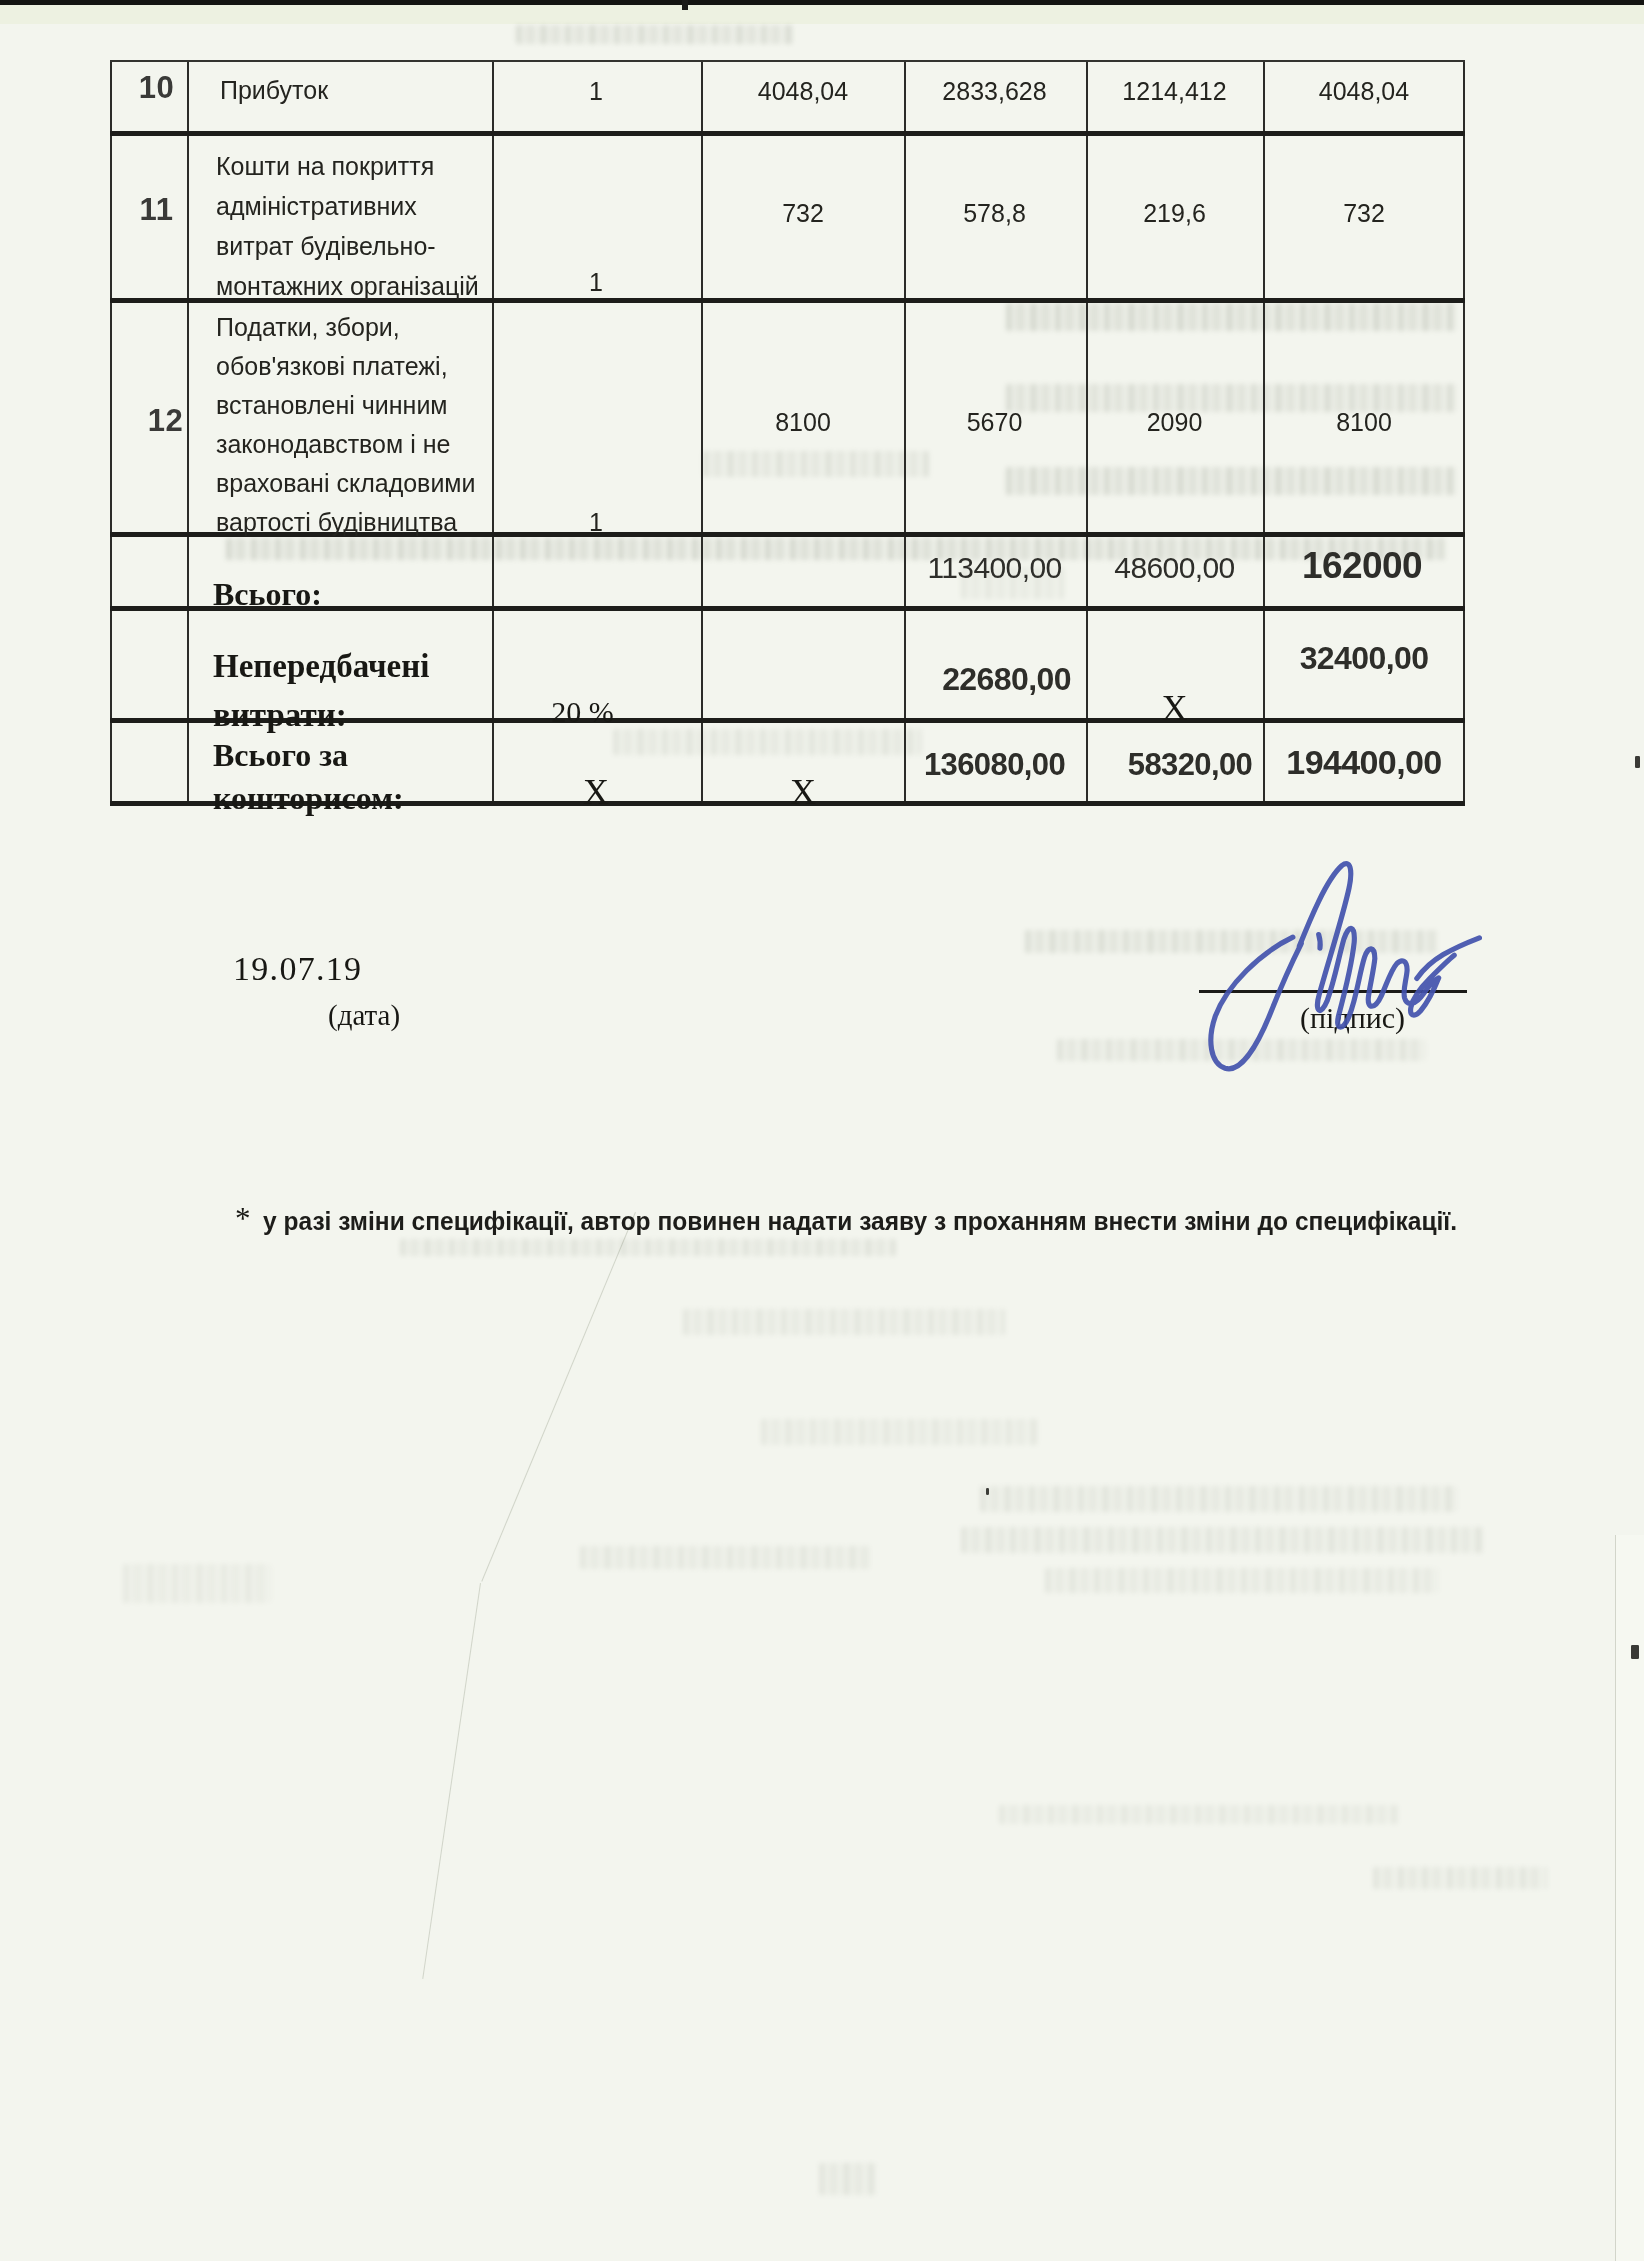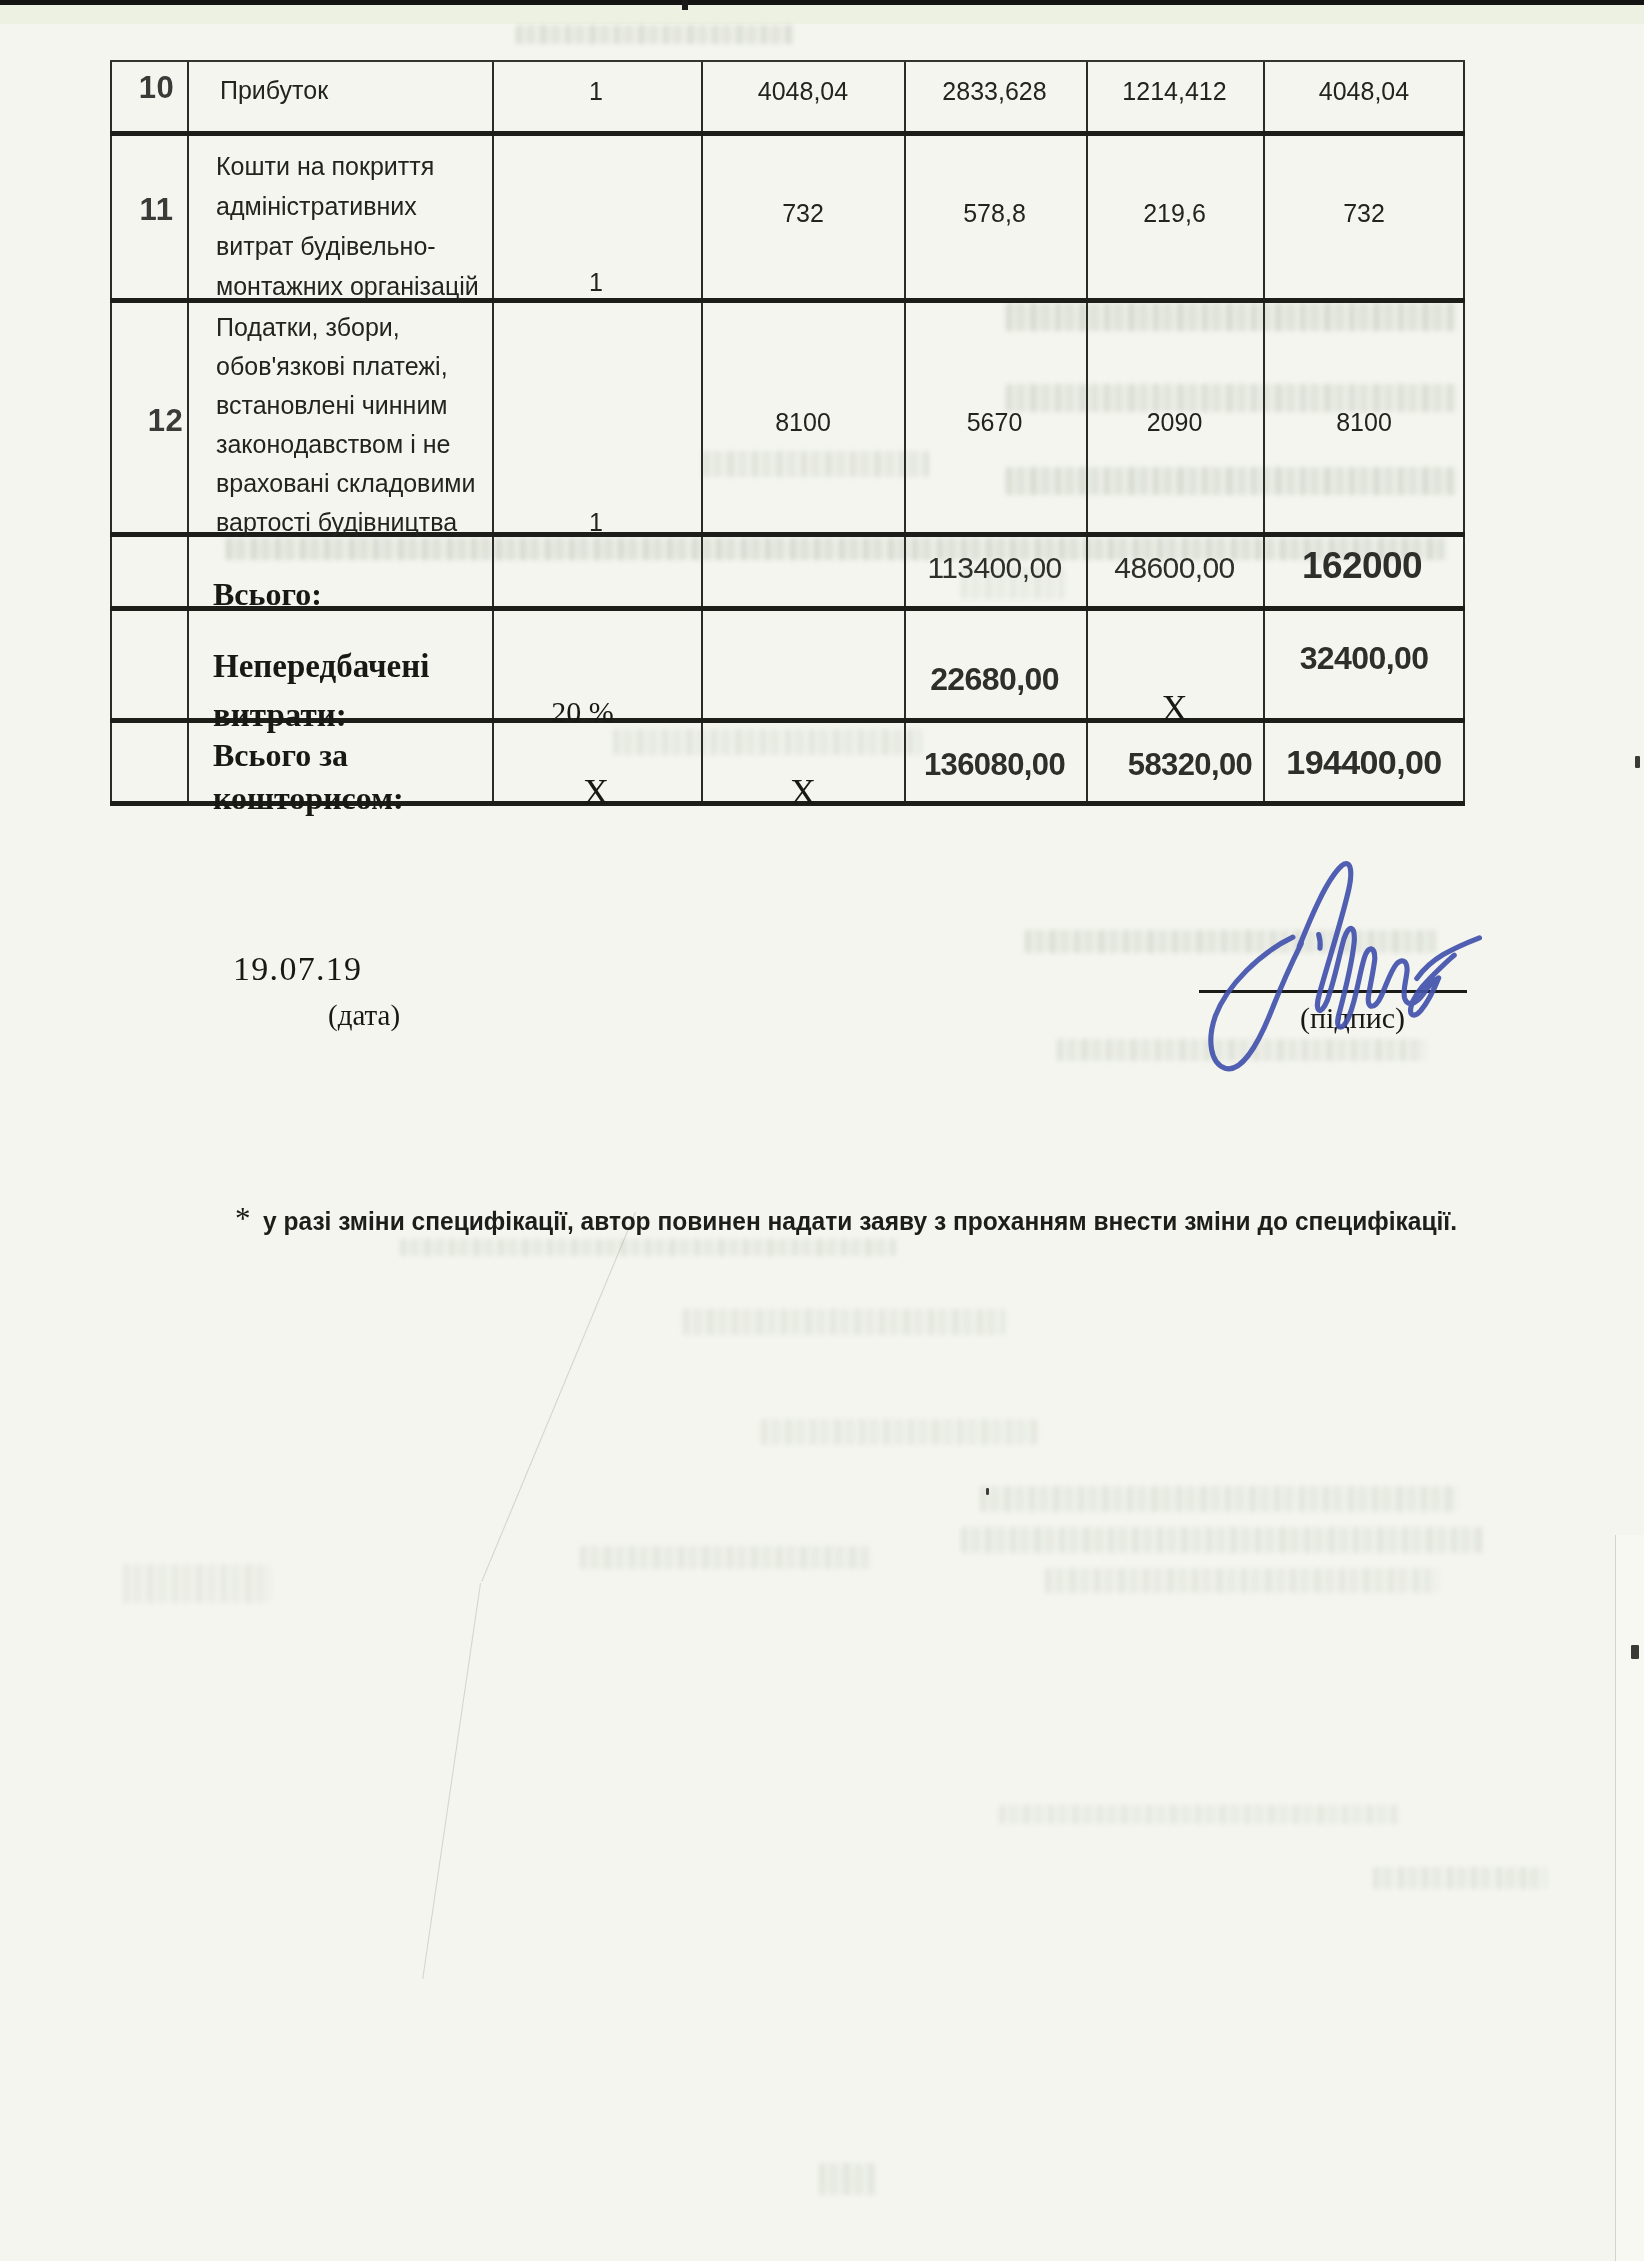--- a/index.html
+++ b/index.html
@@ -135,21 +135,21 @@
     <div class="cell ctr sval" style="left:1153px;width:202px;top:348px;">8100</div>
 
     <div class="cell ser slabel" style="left:103px;width:284px;top:516px;font-size:32px;">Всього:</div>
     <div class="cell ctr rnum" style="left:794px;width:181px;top:491px;font-size:30px;">113400,00</div>
     <div class="cell ctr rnum" style="left:976px;width:177px;top:491px;font-size:30px;">48600,00</div>
     <div class="cell ctr bnum" style="left:1153px;width:198px;top:485px;font-size:37px;">162000</div>
 
     <div class="cell ser slabel" style="left:103px;width:284px;top:582px;font-size:33px;line-height:49px;">Непередбачені
 витрати:</div>
     <div class="cell ctr ser" style="left:382px;width:181px;top:635px;font-size:30px;">20 %</div>
-    <div class="cell ctr bnum" style="left:794px;width:181px;top:601px;font-size:32px;">22680,00</div>
+    <div class="cell ctr bnum" style="left:794px;width:181px;top:601px;font-size:32px;padding-left:12px;">22680,00</div>
     <div class="cell ctr ser" style="left:976px;width:177px;top:627px;font-size:36px;">X</div>
     <div class="cell ctr bnum" style="left:1153px;width:202px;top:580px;font-size:32px;">32400,00</div>
 
     <div class="cell ser slabel" style="left:103px;width:284px;top:674px;font-size:32px;line-height:43px;">Всього за
 кошторисом:</div>
     <div class="cell ctr ser" style="left:382px;width:208px;top:711px;font-size:36px;">X</div>
     <div class="cell ctr ser" style="left:591px;width:204px;top:711px;font-size:36px;">X</div>
     <div class="cell ctr bnum" style="left:794px;width:181px;top:687px;font-size:31px;">136080,00</div>
     <div class="cell ctr bnum" style="left:976px;width:208px;top:687px;font-size:31px;">58320,00</div>
     <div class="cell ctr bnum" style="left:1153px;width:202px;top:683px;font-size:34px;">194400,00</div>

